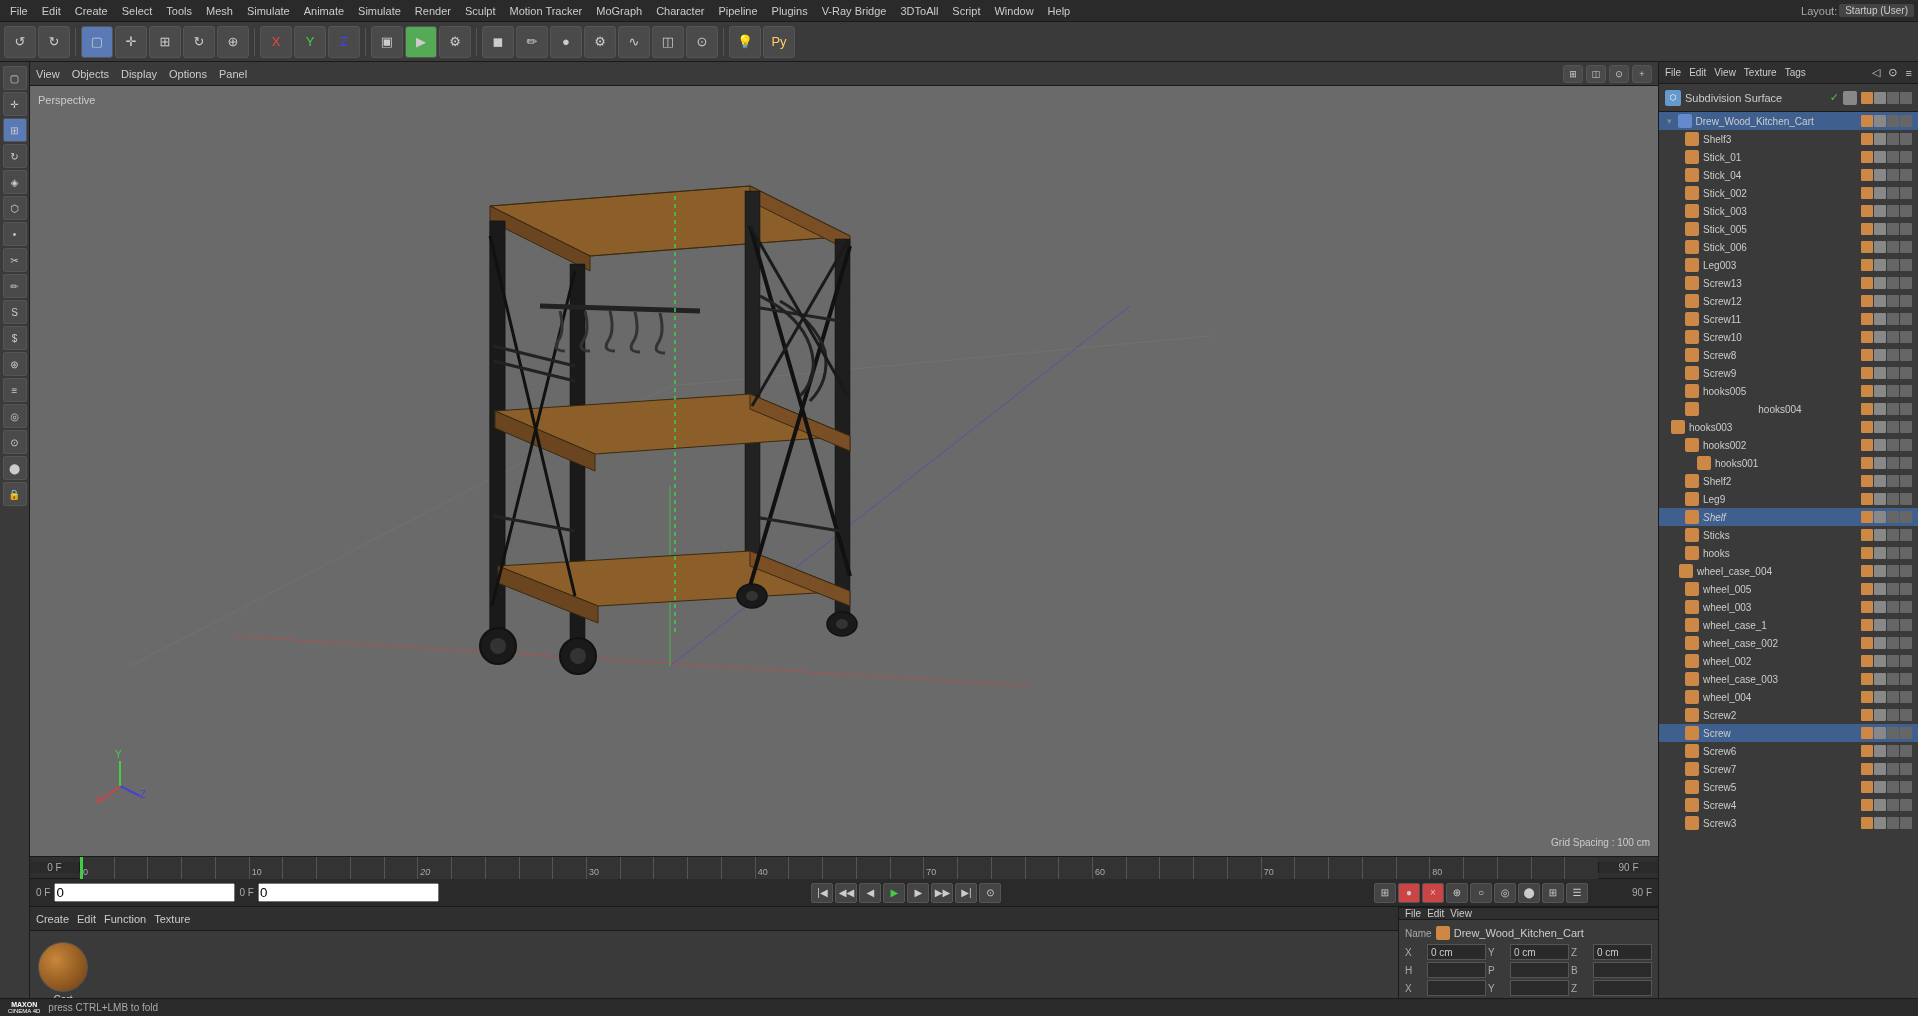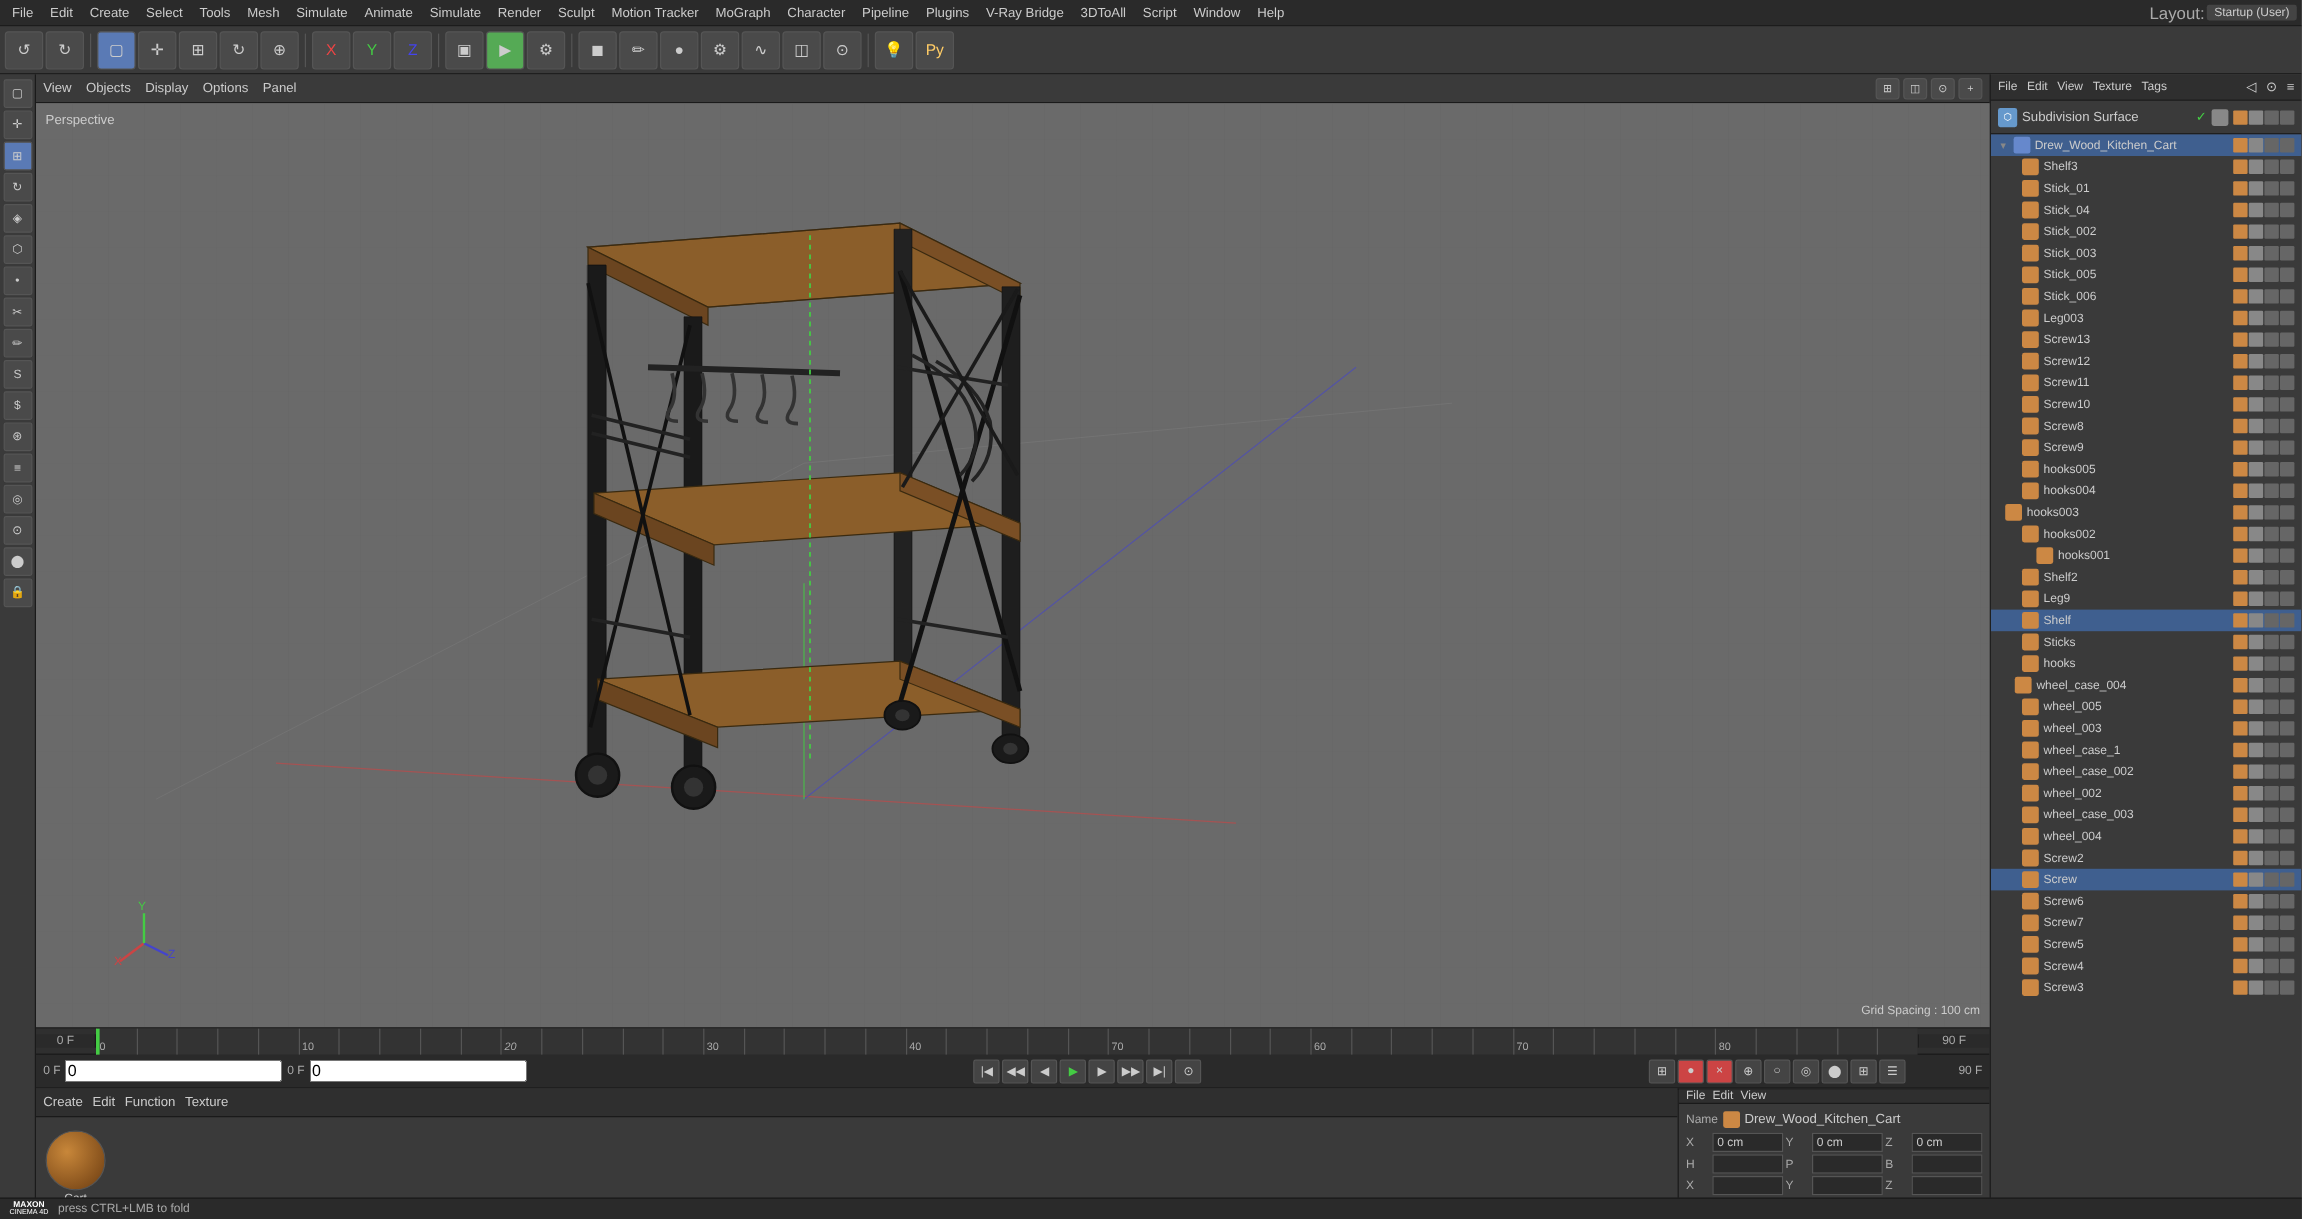--- a/index.html
+++ b/index.html
@@ -436,21 +436,21 @@
   <span class="menu-item">MoGraph</span>
   <span class="menu-item">Character</span>
   <span class="menu-item">Pipeline</span>
   <span class="menu-item">Plugins</span>
   <span class="menu-item">V-Ray Bridge</span>
   <span class="menu-item">3DToAll</span>
   <span class="menu-item">Script</span>
   <span class="menu-item">Window</span>
   <span class="menu-item">Help</span>
   <div style="flex:1"></div>
-  <span style="color:#aaa;font-size:14px;">Layout:</span>
+  <span style="color:#aaa;font-size:11px;">Layout:</span>
   <span style="color:#ccc;font-size:10px;background:#444;padding:1px 6px;border-radius:2px;cursor:pointer;">Startup (User)</span>
 </div>
 
 <div id="toolbar">
   <div class="toolbar-btn">↺</div>
   <div class="toolbar-btn">↻</div>
   <div class="toolbar-separator"></div>
   <div class="toolbar-btn" style="background:#5a7ab5;">▢</div>
   <div class="toolbar-btn">✛</div>
   <div class="toolbar-btn">⊞</div>
@@ -961,21 +961,21 @@
           <div class="obj-item" style="padding-left: 26px;">
             <div class="obj-icon"></div>
             <span class="obj-name">hooks005</span>
             <div style="display: flex; gap: 1px;">
               <div class="row-icon orange"></div>
               <div class="row-icon" style="background: rgb(136, 136, 136);"></div>
               <div class="row-icon" style="background: rgb(102, 102, 102);"></div>
               <div class="row-icon" style="background: rgb(102, 102, 102);"></div>
             </div>
           </div>
-          <div class="obj-item" style="padding-left: 26px;">
+          <div class="obj-item" style="padding-left: 26px; text-align: center;">
             <div class="obj-icon"></div>
             <span class="obj-name">hooks004</span>
             <div style="display: flex; gap: 1px;">
               <div class="row-icon orange"></div>
               <div class="row-icon" style="background: rgb(136, 136, 136);"></div>
               <div class="row-icon" style="background: rgb(102, 102, 102);"></div>
               <div class="row-icon" style="background: rgb(102, 102, 102);"></div>
             </div>
           </div>
           <div class="obj-item" style="padding-left: 12px;">
@@ -1021,21 +1021,21 @@
           <div class="obj-item" style="padding-left: 26px;">
             <div class="obj-icon"></div>
             <span class="obj-name">Leg9</span>
             <div style="display: flex; gap: 1px;">
               <div class="row-icon orange"></div>
               <div class="row-icon" style="background: rgb(136, 136, 136);"></div>
               <div class="row-icon" style="background: rgb(102, 102, 102);"></div>
               <div class="row-icon" style="background: rgb(102, 102, 102);"></div>
             </div>
           </div>
-          <div class="obj-item" style="padding-left: 26px; background: rgb(63, 95, 143);">
+          <div class="obj-item" style="padding-left: 26px; background: rgb(63, 95, 143); font-style: italic;">
             <div class="obj-icon"></div>
             <span class="obj-name">Shelf</span>
             <div style="display: flex; gap: 1px;">
               <div class="row-icon orange"></div>
               <div class="row-icon" style="background: rgb(136, 136, 136);"></div>
               <div class="row-icon" style="background: rgb(102, 102, 102);"></div>
               <div class="row-icon" style="background: rgb(102, 102, 102);"></div>
             </div>
           </div>
           <div class="obj-item" style="padding-left: 26px;">

